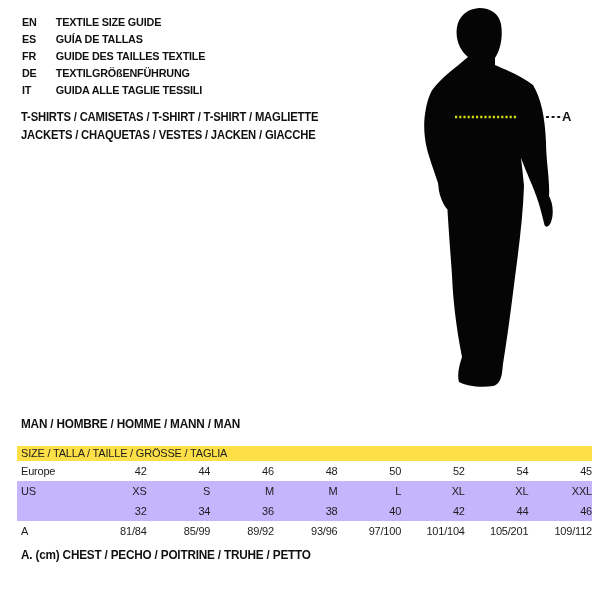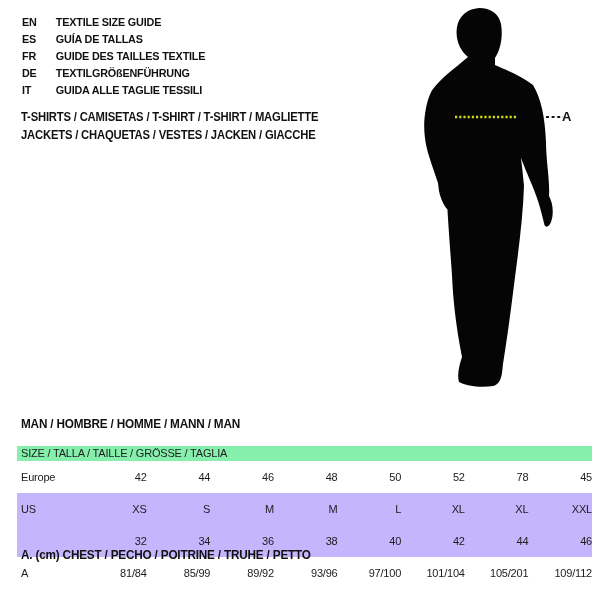--- a/index.html
+++ b/index.html
@@ -14,22 +14,22 @@
   
   .categories{position:absolute;left:21px;top:108px;transform:scaleX(0.90);transform-origin:left top;}
   .categories div{font-size:12.5px;font-weight:700;line-height:18px;letter-spacing:-0.2px;white-space:nowrap;}
   
   .figure-wrap{position:absolute;left:395px;top:5px;width:195px;height:390px;}
   .measure-label{position:absolute;left:562px;top:109px;font-size:13px;font-weight:700;}
   
   .section-title{position:absolute;left:21px;top:417px;font-size:12.5px;font-weight:700;letter-spacing:-0.2px;transform:scaleX(0.94);transform-origin:left top;white-space:nowrap;}
   
   .size-table{position:absolute;left:17px;top:446px;width:575px;font-size:11px;color:#1c1c1c;}
-  .size-table-header{height:15px;line-height:15px;background:#86efac;padding-left:4px;letter-spacing:-0.2px;white-space:nowrap;}
-  .tbl-row{display:grid;grid-template-columns:66px repeat(8,1fr);height:32px;align-items:center;}
+  .size-table-header{height:15px;line-height:15px;background:#fde047;padding-left:4px;letter-spacing:-0.2px;white-space:nowrap;}
+  .tbl-row{display:grid;grid-template-columns:66px repeat(8,1fr);height:20px;align-items:center;}
   .tbl-row.shaded{background:#c4b5fd;}
   .tbl-row .row-label{text-align:left;padding-left:4px;}
   .tbl-row span{text-align:right;letter-spacing:-0.2px;}
   
   .footnote{position:absolute;left:21px;top:548px;font-size:12.5px;font-weight:700;letter-spacing:-0.2px;transform:scaleX(0.94);transform-origin:left top;white-space:nowrap;}
 </style>
 </head>
 <body>
 
 <div class="canvas">
@@ -105,21 +105,21 @@
     <div class="size-table-header">SIZE / TALLA / TAILLE / GRÖSSE / TAGLIA</div>
 
     <div class="tbl-row">
       <span class="row-label">Europe</span>
       <span>42</span>
       <span>44</span>
       <span>46</span>
       <span>48</span>
       <span>50</span>
       <span>52</span>
-      <span>78</span>
+      <span>54</span>
       <span>45</span>
     </div>
 
     <div class="tbl-row shaded">
       <span class="row-label">US</span>
       <span>XS</span>
       <span>S</span>
       <span>M</span>
       <span>M</span>
       <span>L</span>

